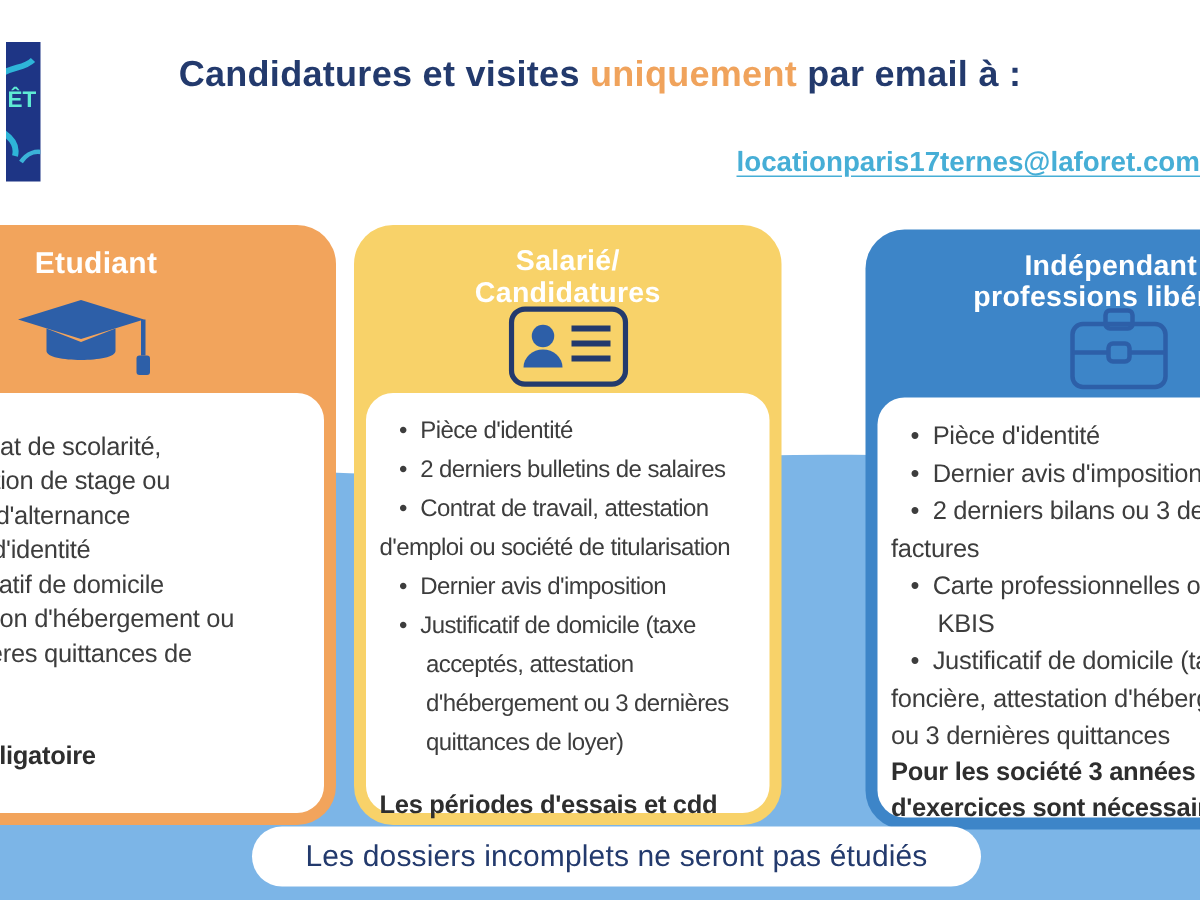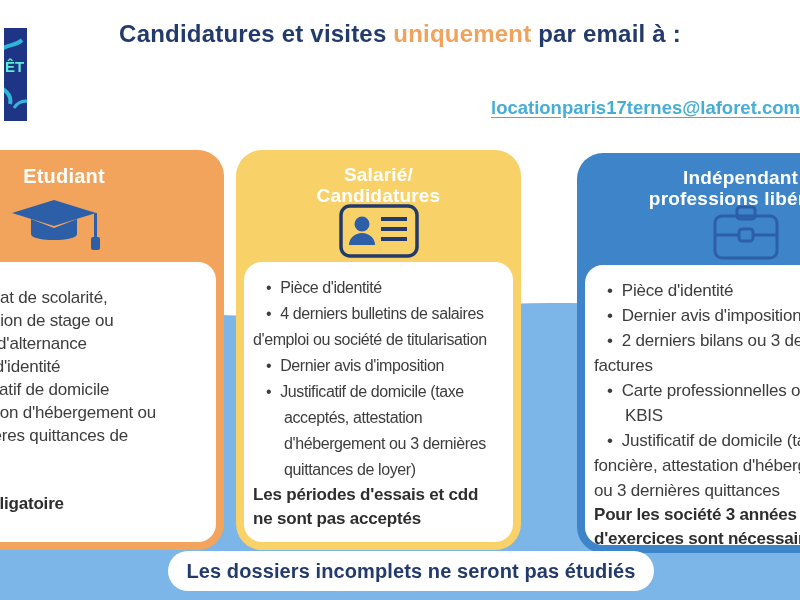--- a/index.html
+++ b/index.html
@@ -11,21 +11,21 @@
   *{box-sizing:border-box; margin:0; padding:0;}
   html,body{width:800px;height:600px;}
   body{
     position:relative; overflow:hidden; background:#ffffff;
     font-family:"Liberation Sans", sans-serif; color:var(--list-ink);
   }
   
   .wave-svg{position:absolute; left:0; top:0; width:800px; height:600px; z-index:0;}
   
   .header-title{
-    position:absolute; top:20px; left:0; width:800px; text-align:center;
+    position:absolute; top:36px; left:0; width:800px; text-align:center;
     font-size:24px; font-weight:700; color:var(--navy); letter-spacing:.2px; z-index:2;
   }
   .header-title .accent{color:var(--orange);}
   .email-row{position:absolute; top:97px; left:0; width:800px; text-align:right; z-index:2;}
   .email-link{
     color:var(--email-blue); font-weight:700; font-size:18.5px;
     text-decoration:underline; text-underline-offset:3px;
   }
   
   .logo{
@@ -62,29 +62,29 @@
   .ln.b{padding-left:16px;}
   .ln.b::before{content:"•"; margin-right:9px; color:var(--list-ink);}
   .ln.w{padding-left:34px;}
   .col1 .ln.w{padding-left:24px;}
   .ln.l{padding-left:3px;}
   .ln.f{padding-left:3px; font-weight:700; color:#2e2e2e; white-space:nowrap;}
   .col1 .ln.f{font-size:17px; line-height:24px; margin-top:0;}
   .col2 .ln.f{font-size:17px; line-height:24px; letter-spacing:-.2px;}
   .col3 .ln.f{font-size:17px; line-height:24px;}
   .col1 .footer-block{margin-top:22px;}
-  .col2 .footer-block{}
+  .col2 .footer-block{margin-top:16px;}
   .col3 .footer-block{margin-top:0px;}
   
   .banner{
     position:absolute; left:168px; top:551px; width:486px; height:40px;
     background:#ffffff; border-radius:20px; z-index:2;
     display:flex; align-items:center; justify-content:center;
   }
-  .banner-text{color:var(--navy); font-weight:700; font-size:20px; letter-spacing:.1px;}
+  .banner-text{color:var(--navy); font-weight:400; font-size:20px; letter-spacing:.1px;}
 </style>
 </head>
 <body>
 
 <svg class="wave-svg" viewBox="0 0 800 600" aria-hidden="true">
   <path d="M0,318 C120,298 260,330 420,310 C560,293 690,315 800,298 L800,600 L0,600 Z" fill="#7cb5e7"></path>
 </svg>
 
 <div class="logo">
   <svg width="23" height="93" style="position:absolute;left:0;top:0" aria-hidden="true">
@@ -140,21 +140,22 @@
       <circle cx="23" cy="20" r="7.5" fill="#2d5fa8"></circle>
       <path d="M10,41 a13,12 0 0 1 26,0 z" fill="#2d5fa8"></path>
       <rect x="42" y="13" width="26" height="4" fill="#233a6d"></rect>
       <rect x="42" y="23" width="26" height="4" fill="#233a6d"></rect>
       <rect x="42" y="33" width="26" height="4" fill="#233a6d"></rect>
     </svg>
   </div>
   <div class="inner">
     <div>
         <div class="ln b">Pièce d'identité</div>
-        <div class="ln b">4 derniers bulletins de salaires</div>
+        <div class="ln b">2 derniers bulletins de salaires</div>
+        <div class="ln b">Contrat de travail, attestation</div>
         <div class="ln l">d'emploi ou société de titularisation</div>
         <div class="ln b">Dernier avis d'imposition</div>
         <div class="ln b">Justificatif de domicile (taxe</div>
         <div class="ln w">acceptés, attestation</div>
         <div class="ln w">d'hébergement ou 3 dernières</div>
         <div class="ln w">quittances de loyer)</div>
       </div>
     <div class="footer-block">
         <div class="ln f">Les périodes d'essais et cdd</div>
         <div class="ln f">ne sont pas acceptés</div>

